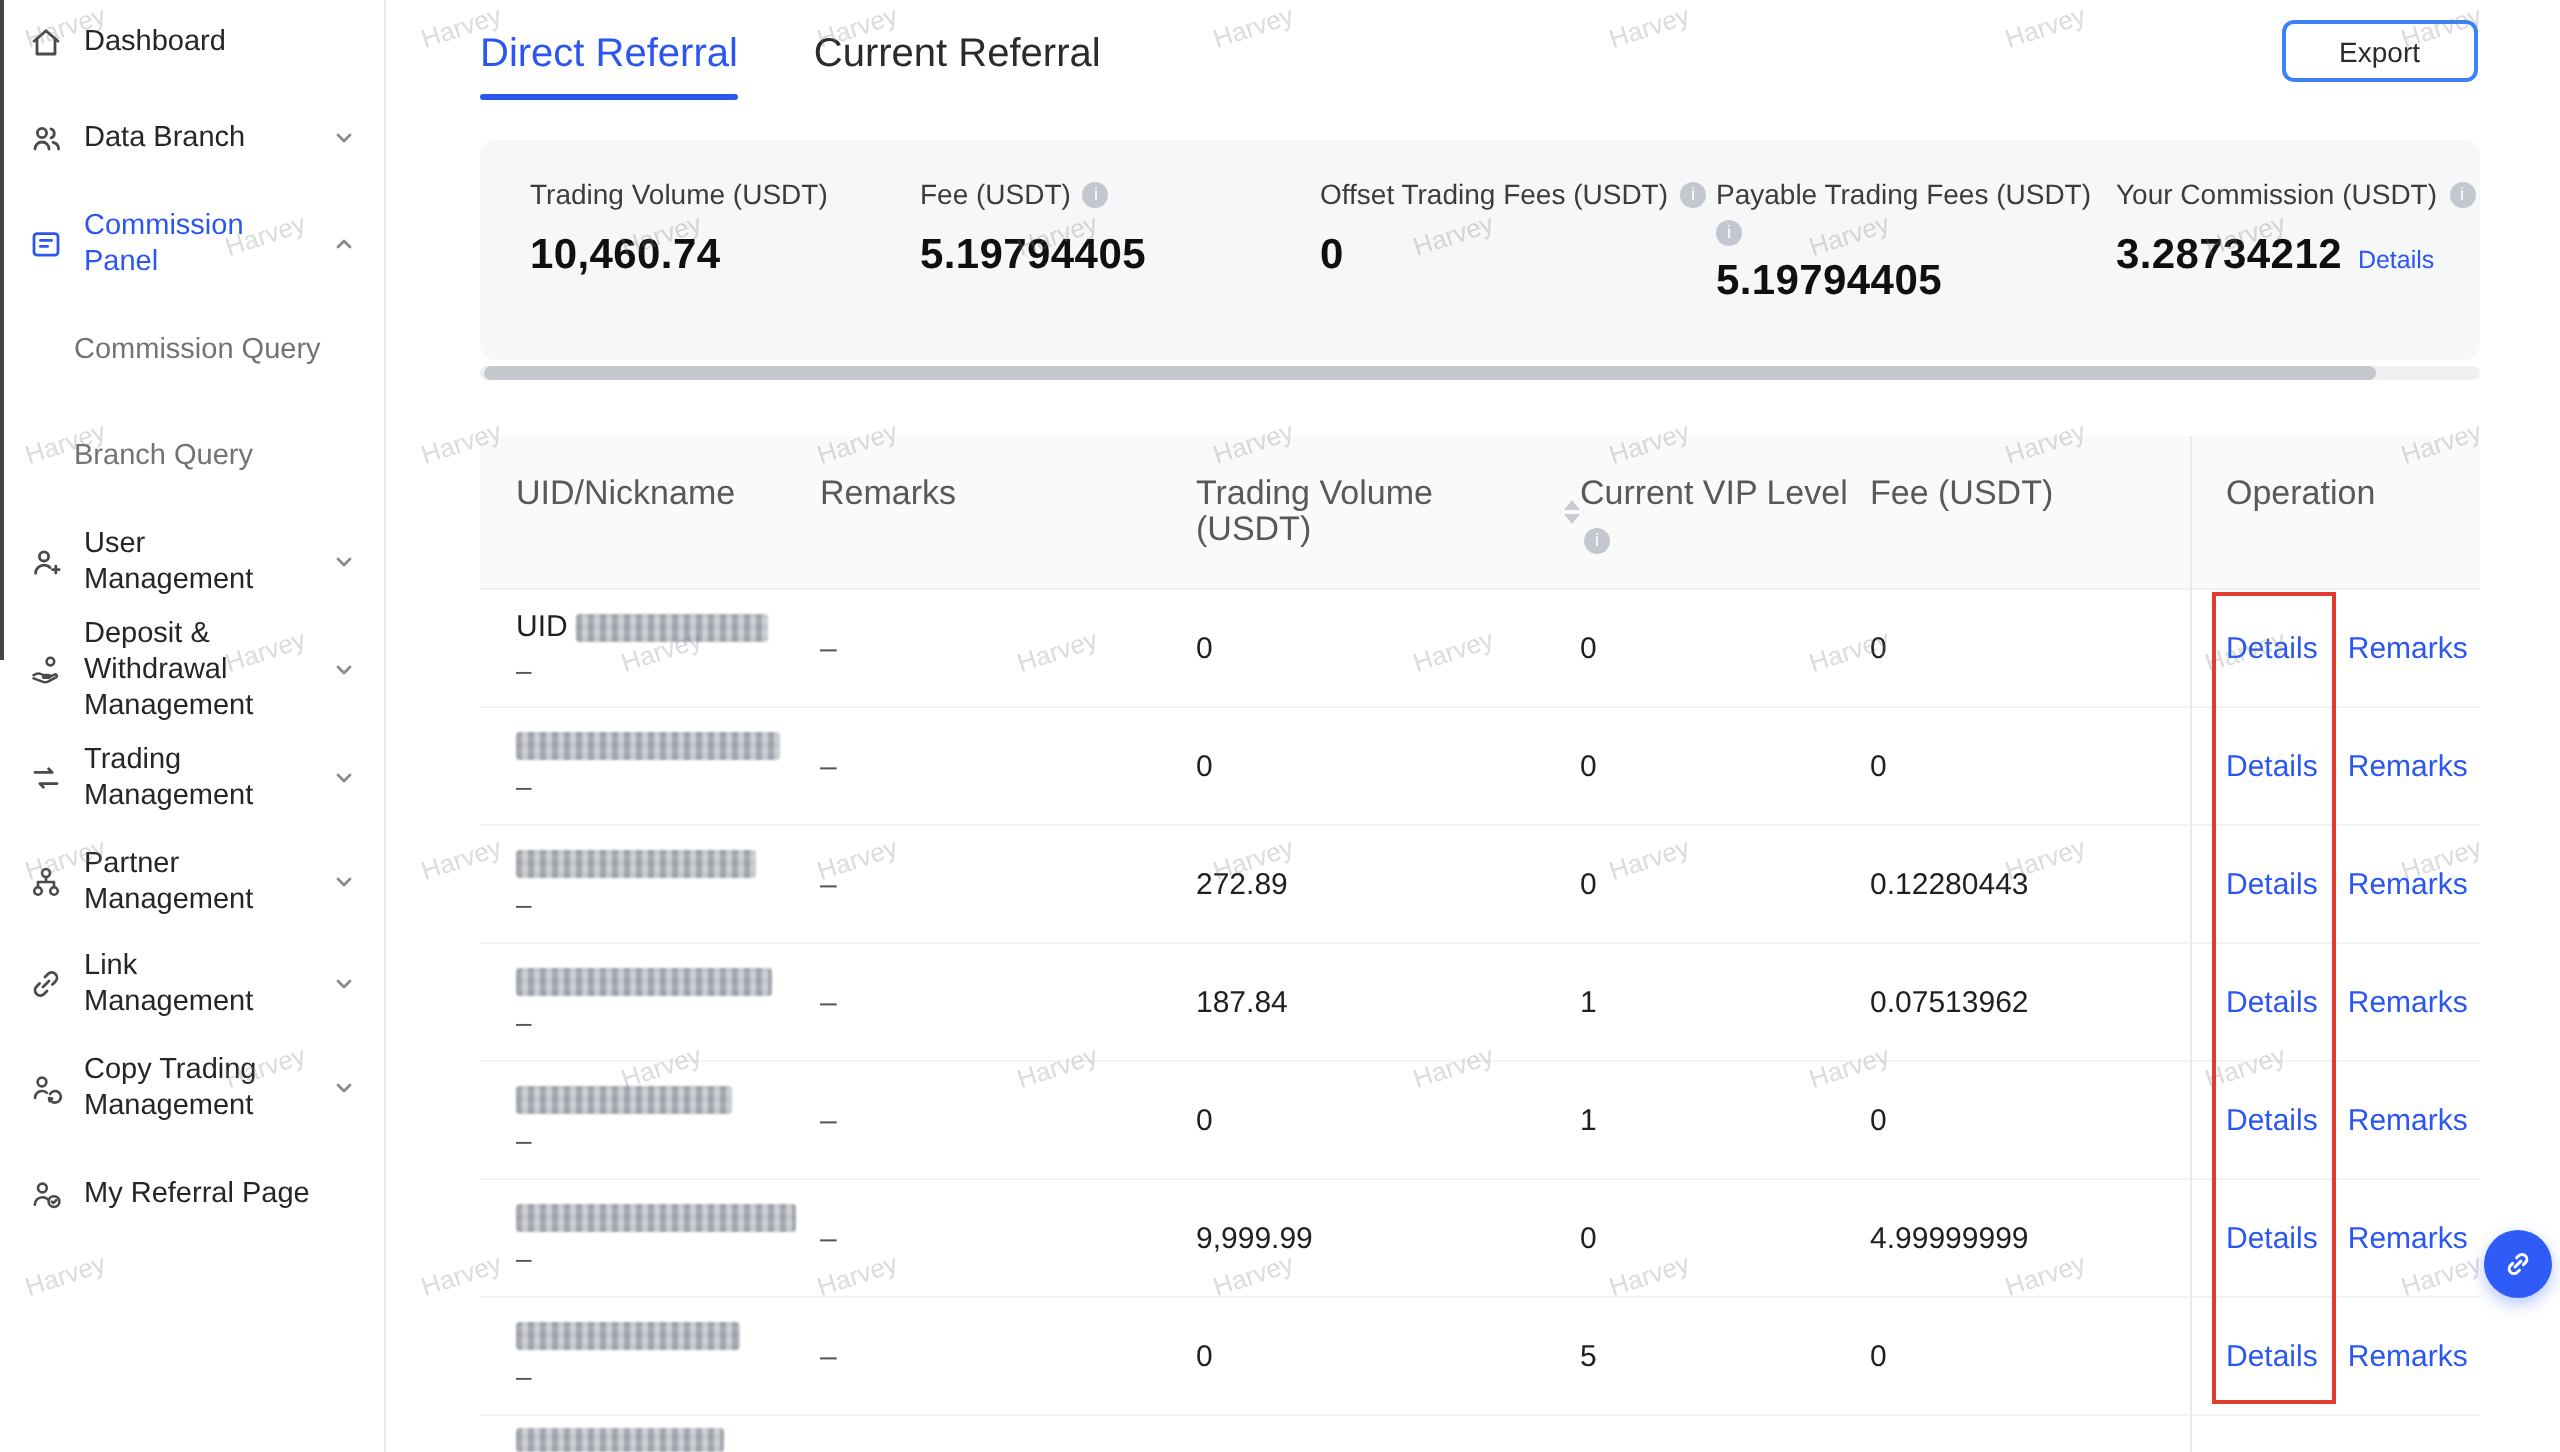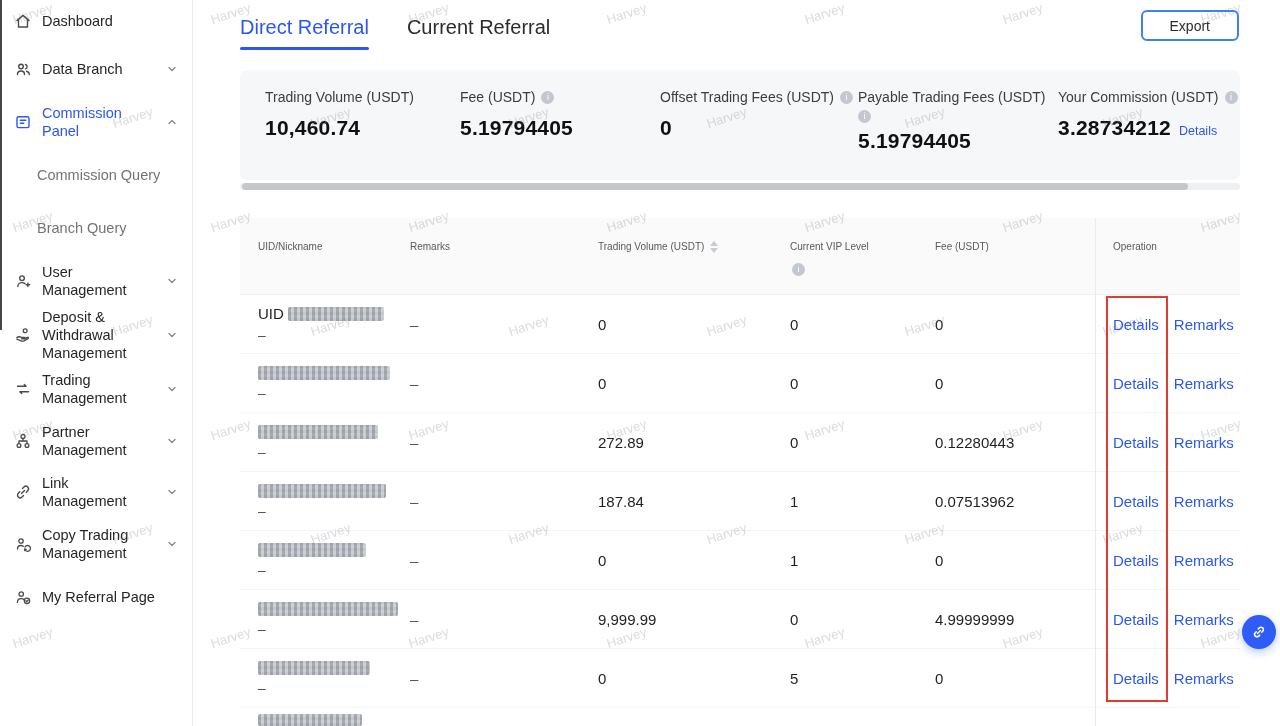--- a/index.html
+++ b/index.html
@@ -47,21 +47,21 @@
   .info{display:inline-block;width:13px;height:13px;border-radius:50%;background:#c3c7cf;position:relative;flex:0 0 13px;cursor:pointer;}
   .info::after{content:"i";position:absolute;left:0;top:0;width:100%;text-align:center;font-size:9px;line-height:13px;color:#fff;font-style:normal;}
 
   
   .hscroll{position:absolute;left:46px;top:183px;width:1000px;height:7px;background:#eef0f2;border-radius:4px;}
   .hhandle{position:absolute;left:2px;top:0;height:7px;width:946px;background:#c4c8cd;border-radius:4px;cursor:pointer;}
 
   
   .table{position:absolute;left:46px;top:218px;width:1000px;height:508px;overflow:hidden;background:#fff;}
   .thead,.trow{display:grid;grid-template-columns:170px 188px 192px 145px 160px 145px;}
-  .thead{height:77px;background:#fafafa;color:#595959;font-size:10px;padding-top:20px;align-items:start;border-bottom:1px solid #f0f0f0;}
+  .thead{height:77px;background:#fafafa;color:#595959;font-size:17px;padding-top:20px;align-items:start;border-bottom:1px solid #f0f0f0;}
   .th{line-height:18px;}
   .th-uid{padding-left:18px;}
   .th-op{padding-left:18px;}
   .th-volume{display:flex;align-items:center;}
   .sorter{display:inline-flex;flex-direction:column;gap:2px;margin-left:6px;cursor:pointer;}
   .tri-up{width:0;height:0;border-left:4px solid transparent;border-right:4px solid transparent;border-bottom:5px solid #c8ccd3;}
   .tri-down{width:0;height:0;border-left:4px solid transparent;border-right:4px solid transparent;border-top:5px solid #c8ccd3;}
   .hinfo{margin-top:7px;margin-left:2px;}
   .trow{height:59px;align-items:center;border-bottom:1px solid #f2f3f5;font-size:15px;color:#1f1f1f;}
   .td-uid{display:flex;flex-direction:column;gap:5px;padding-left:18px;justify-content:center;}

